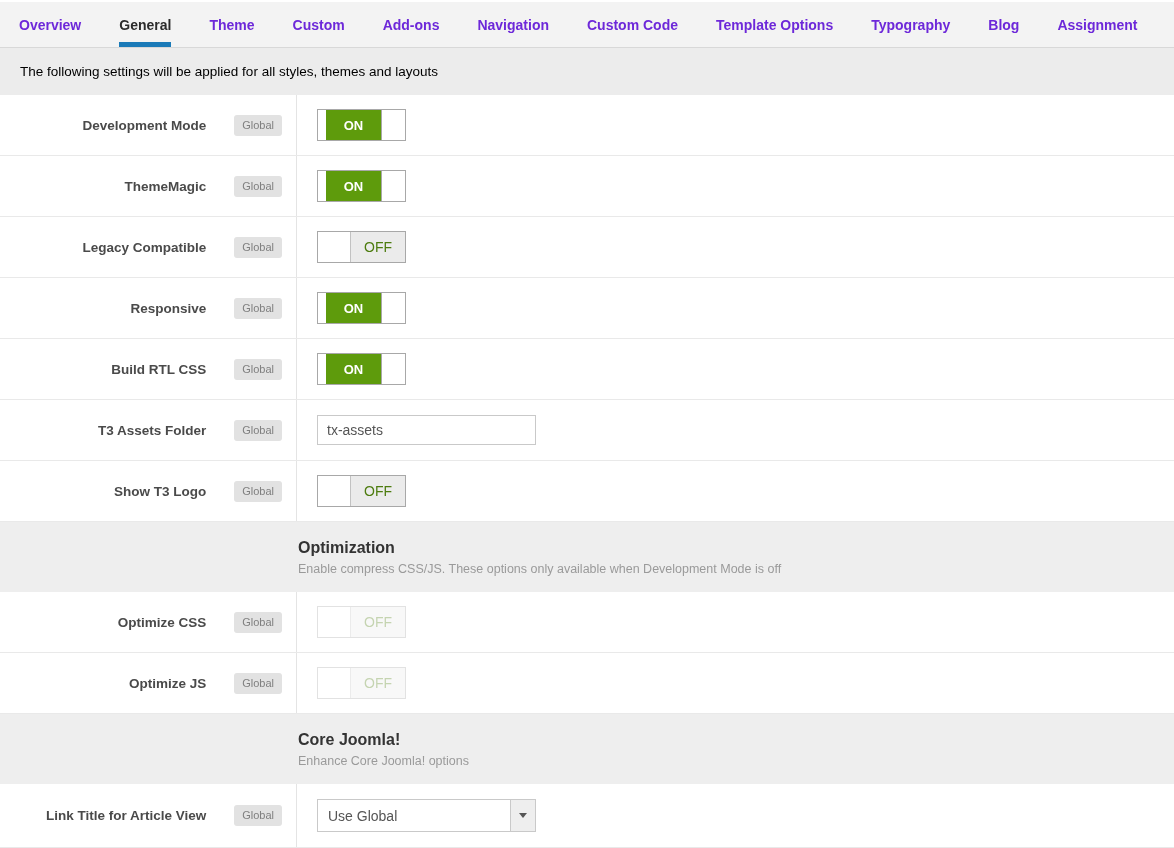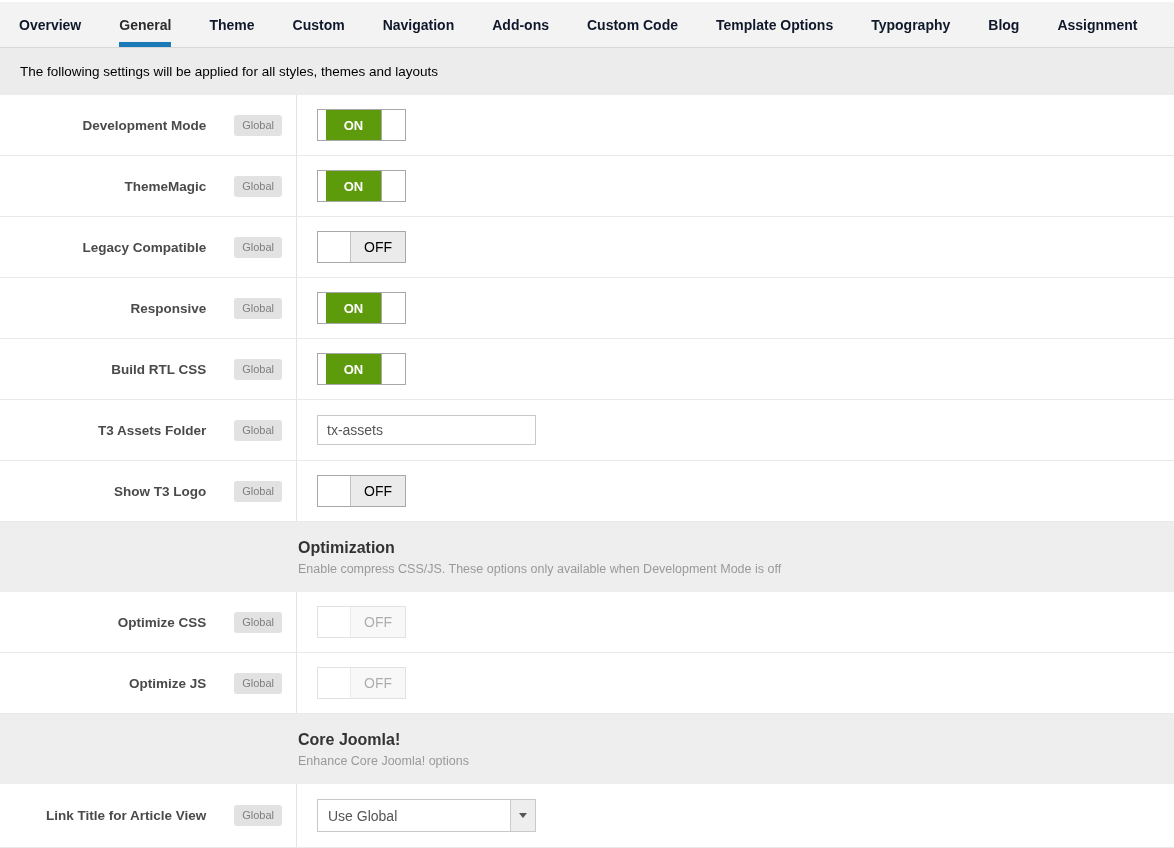--- a/index.html
+++ b/index.html
@@ -3,21 +3,21 @@
 <meta charset="utf-8">
 <style>
   * { margin:0; padding:0; box-sizing:border-box; }
   html,body { width:1174px; height:848px; overflow:hidden; background:#fff;
               font-family:"Liberation Sans", sans-serif; }
 
   
   .tabbar { display:flex; align-items:stretch; height:48px; background:#f3f3f3;
             border-top:2px solid #fff; border-bottom:1px solid #d8d8d8; }
   .tab { display:flex; align-items:center; padding:0 19px; font-size:14px;
-         font-weight:700; color:#0f172a; position:relative; cursor:pointer;
+         font-weight:700; color:#6d28d9; position:relative; cursor:pointer;
          white-space:nowrap; }
   .tab.active { color:#2b2b2b; }
   .tab.active::after { content:""; position:absolute; left:19px; right:19px;
                        bottom:0; height:5px; background:#1a7ab8; }
 
   
   .notice { height:47px; background:#ececec; display:flex; align-items:center;
             padding-left:20px; font-size:13.5px; color:#000000; }
 
   
@@ -35,21 +35,21 @@
   .section { height:70px; background:#eeeeee; display:flex; flex-direction:column;
              justify-content:center; gap:5px; padding-left:298px; }
   .section h3 { font-size:16px; font-weight:700; color:#333; }
   .section p  { font-size:12.5px; color:#9a9a9a; }
 
   
   .toggle { display:flex; width:89px; height:32px; border:1px solid #a8a8a8;
             background:#fff; cursor:pointer; }
   .toggle .seg { width:55px; display:flex; align-items:center; justify-content:center; }
   .toggle .seg-on { background:#5e9b0c; color:#fff; font-weight:700; font-size:13px;margin-left:8px; }
-  .toggle .seg-off { background:#ebebeb; color:#000000; font-size:14px;
+  .toggle .seg-off { background:#ebebeb; color:#4d7c0f; font-size:14px;
                      border-left:1px solid #c2c2c2; }
   .toggle .handle { flex:1; background:#fff; }
   .toggle.on .handle { border-left:1px solid #a8a8a8; }
   .toggle.disabled { opacity:0.32; cursor:default; }
 
   
   .text-input { width:219px; height:30px; border:1px solid #c9c9c9; background:#fff;
                 padding:0 9px; font-size:14px; color:#555;
                 font-family:"Liberation Sans", sans-serif; outline:none; }
 
@@ -64,22 +64,22 @@
            border-right:4px solid transparent; border-top:5px solid #555; }
 </style>
 </head>
 <body>
 
 <nav class="tabbar">
   <div class="tab">Overview</div>
   <div class="tab active">General</div>
   <div class="tab">Theme</div>
   <div class="tab">Custom</div>
+  <div class="tab">Add-ons</div>
   <div class="tab">Navigation</div>
-  <div class="tab">Add-ons</div>
   <div class="tab">Custom Code</div>
   <div class="tab">Template Options</div>
   <div class="tab">Typography</div>
   <div class="tab">Blog</div>
   <div class="tab">Assignment</div>
 </nav>
 
 <div class="notice">
   <span>The following settings will be applied for all styles, themes and layouts</span>
 </div>

